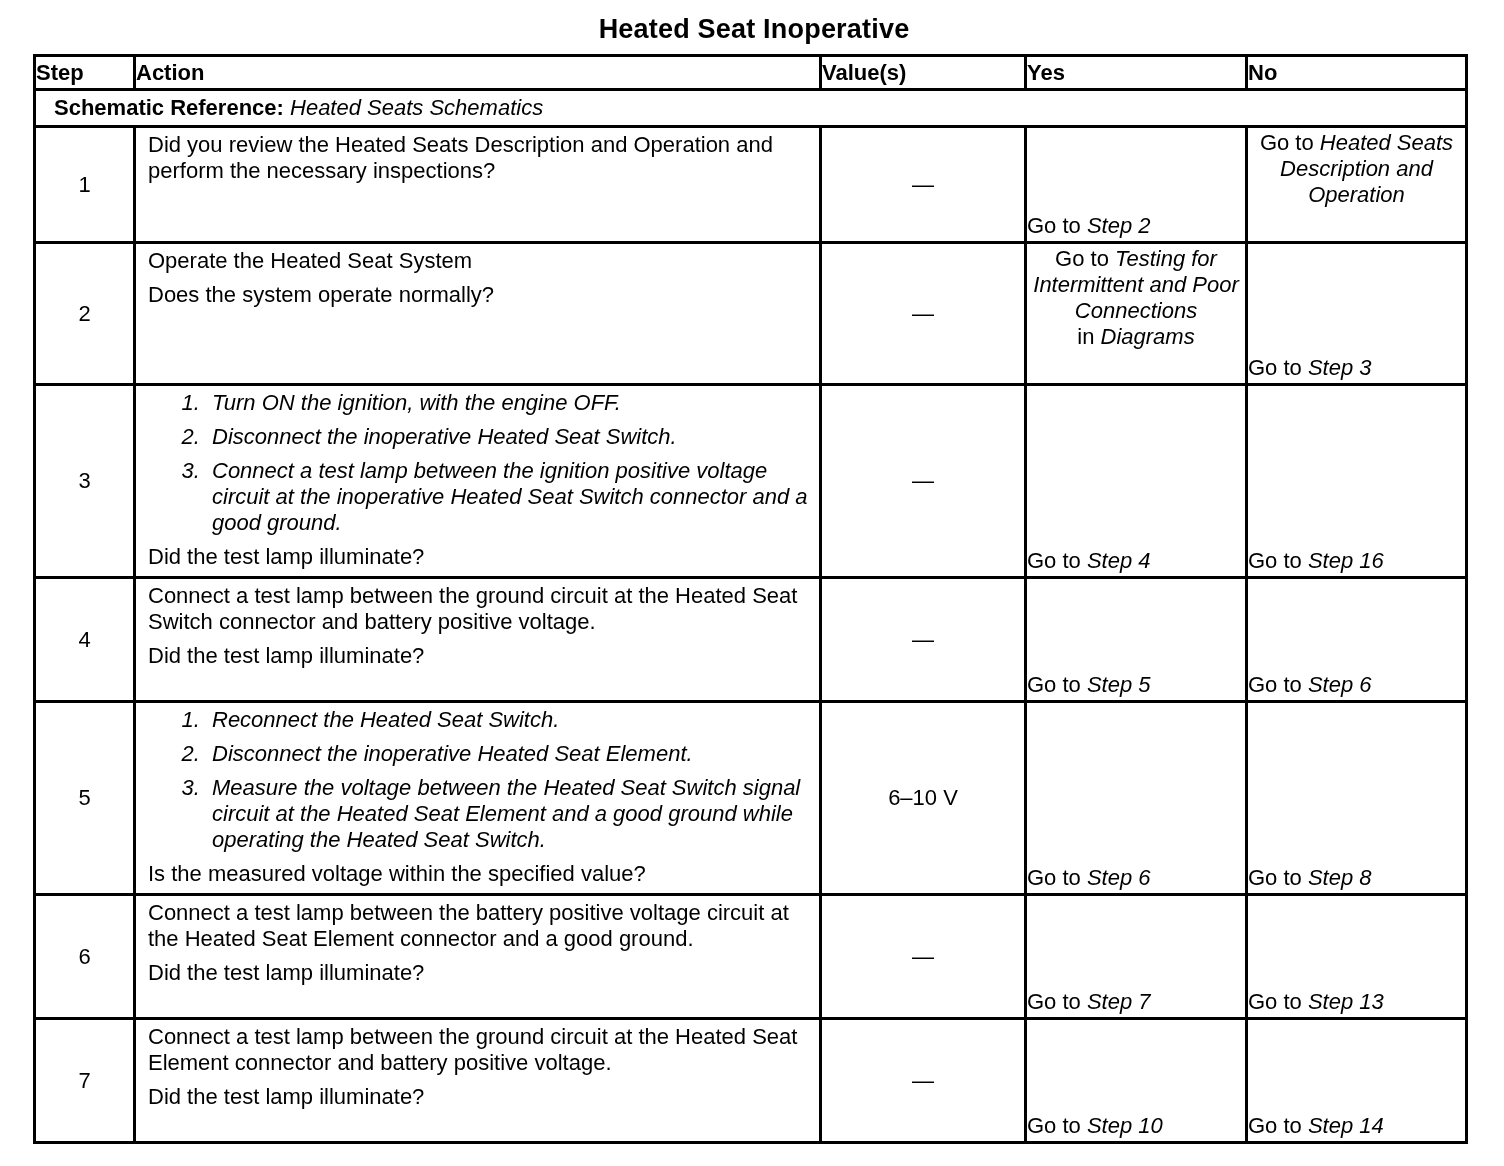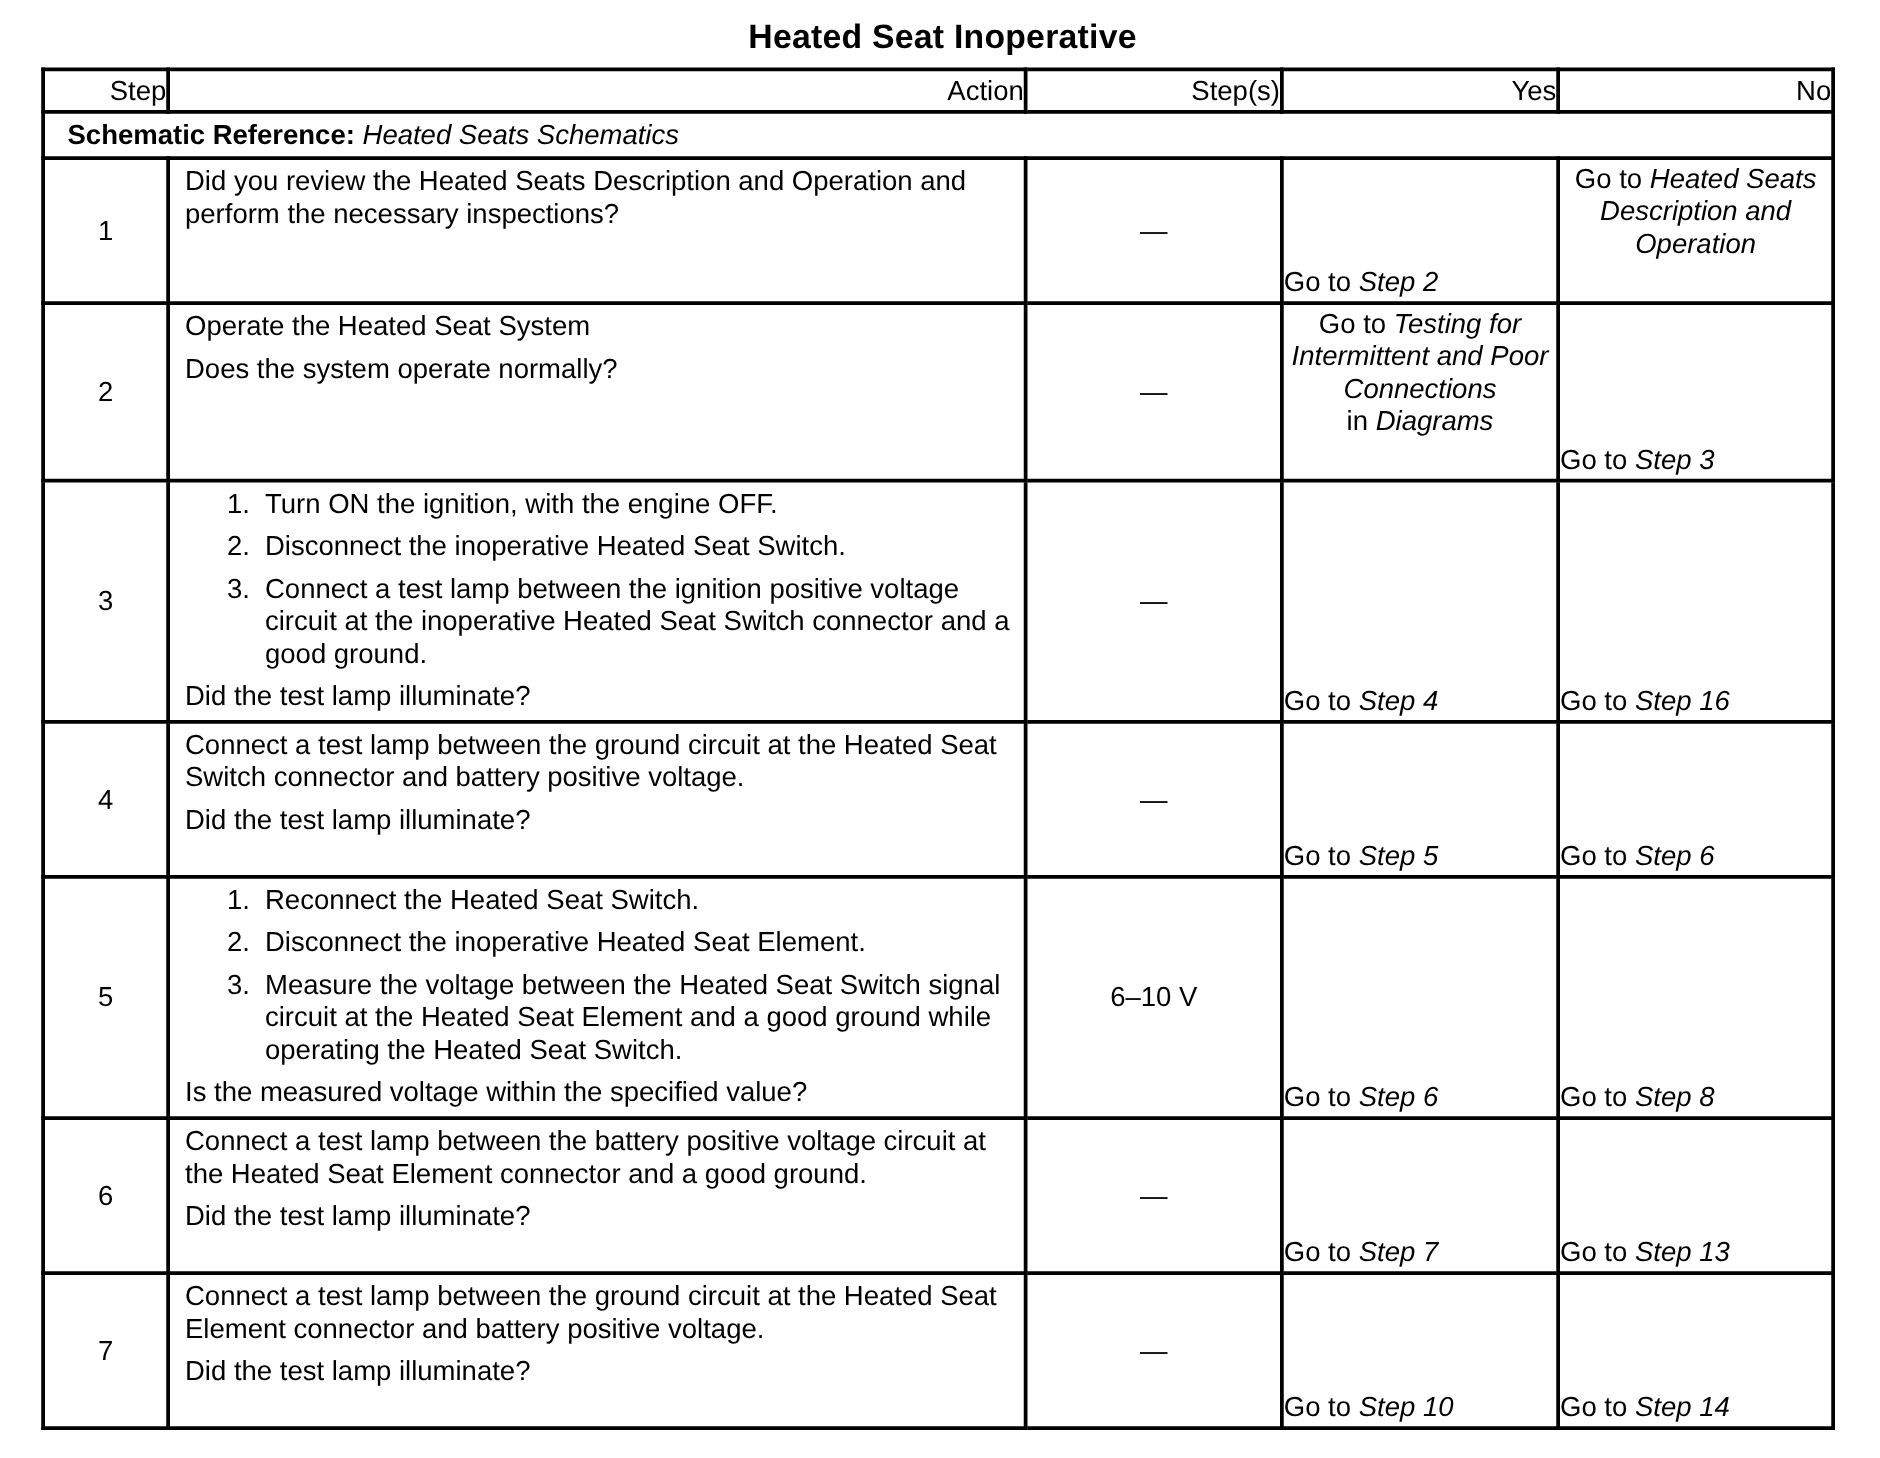--- a/index.html
+++ b/index.html
@@ -3,60 +3,60 @@
 <meta charset="utf-8">
 <style>
   html, body { margin: 0; padding: 0; background: #ffffff; }
   body { width: 1504px; height: 1166px; position: relative; overflow: hidden;
          font-family: "Liberation Sans", sans-serif; color: #000; }
   .title { position: absolute; left: 0; top: 14px; width: 1508px; text-align: center;
            font-weight: bold; font-size: 27px; letter-spacing: 0.2px; }
   table.diag { position: absolute; left: 33px; top: 54px; border-collapse: collapse;
                table-layout: fixed; width: 1432px; }
   table.diag td, table.diag th { border: 3px solid #000; padding: 0; vertical-align: top; font-size: 22px; line-height: 26px; }
-  th { font-weight: normal; text-align: right; height: 31px; vertical-align: middle !important; }
+  th { font-weight: bold; text-align: left; height: 31px; vertical-align: middle !important; }
   col.c-step { width: 100px; }
   col.c-action { width: 686px; }
   col.c-val { width: 205px; }
   col.c-yes { width: 221px; }
   col.c-no { width: 220px; }
   .schem { height: 34px; vertical-align: middle !important; padding-left: 18px !important; }
   .schem b { font-weight: bold; }
   .schem i { font-style: italic; }
   td.step { text-align: center; vertical-align: middle !important; }
   td.val { text-align: center; vertical-align: middle !important; }
   td.action { padding: 4px 10px 4px 12px !important; }
   td.yes, td.no { text-align: center; position: relative; }
   .outcome { }
   .outcome i { font-style: italic; }
   .p { margin: 0 0 8px 0; }
   .p:last-child { margin-bottom: 0; }
   ol { margin: 0 0 8px 0; padding-left: 58px; }
-  ol li { margin-bottom: 8px; padding-left: 6px; }
+  ol li { margin-bottom: 8px; padding-left: 6px; font-style: italic; }
   ol li:last-child { margin-bottom: 8px; }
   .bottom { position: absolute; left: 0; right: 0; bottom: 2px; text-align: left; }
 </style>
 </head>
 <body>
 
 <div class="title">Heated Seat Inoperative</div>
 
 <table class="diag">
   <colgroup>
     <col class="c-step">
       <col class="c-action">
       <col class="c-val">
       <col class="c-yes">
       <col class="c-no">
   </colgroup>
   <thead>
     <tr>
       <th>Step</th>
       <th>Action</th>
-      <th>Step(s)</th>
+      <th>Value(s)</th>
       <th>Yes</th>
       <th>No</th>
     </tr>
   </thead>
   <tbody>
     <tr>
       <td colspan="5" class="schem">
         <b>Schematic Reference:</b>
         <i>Heated Seats Schematics</i>
       </td>

